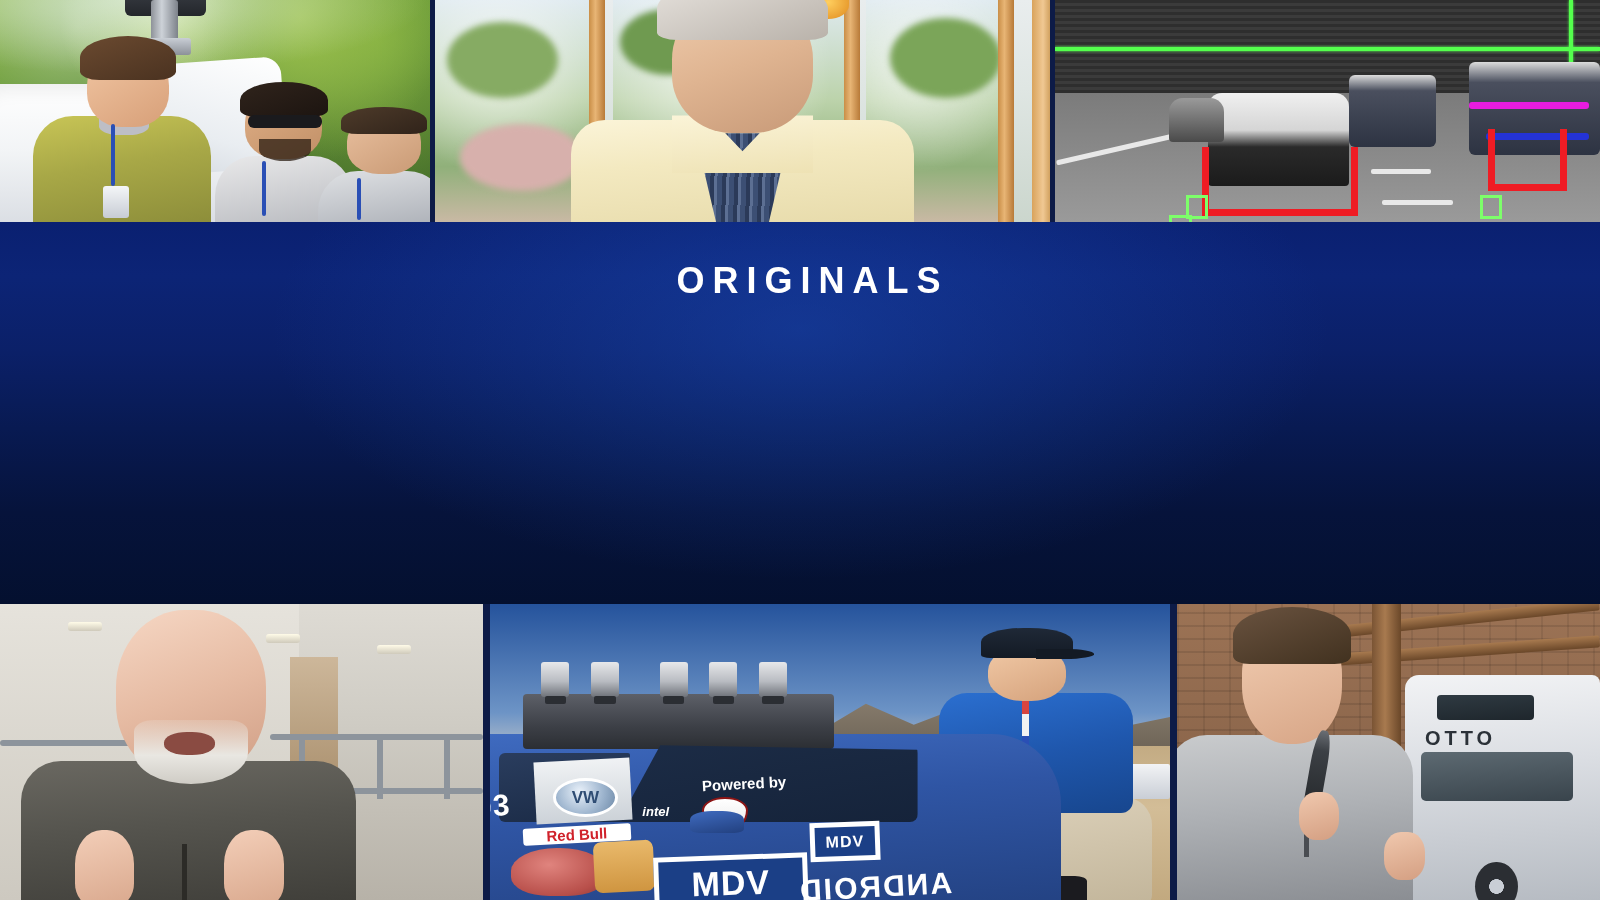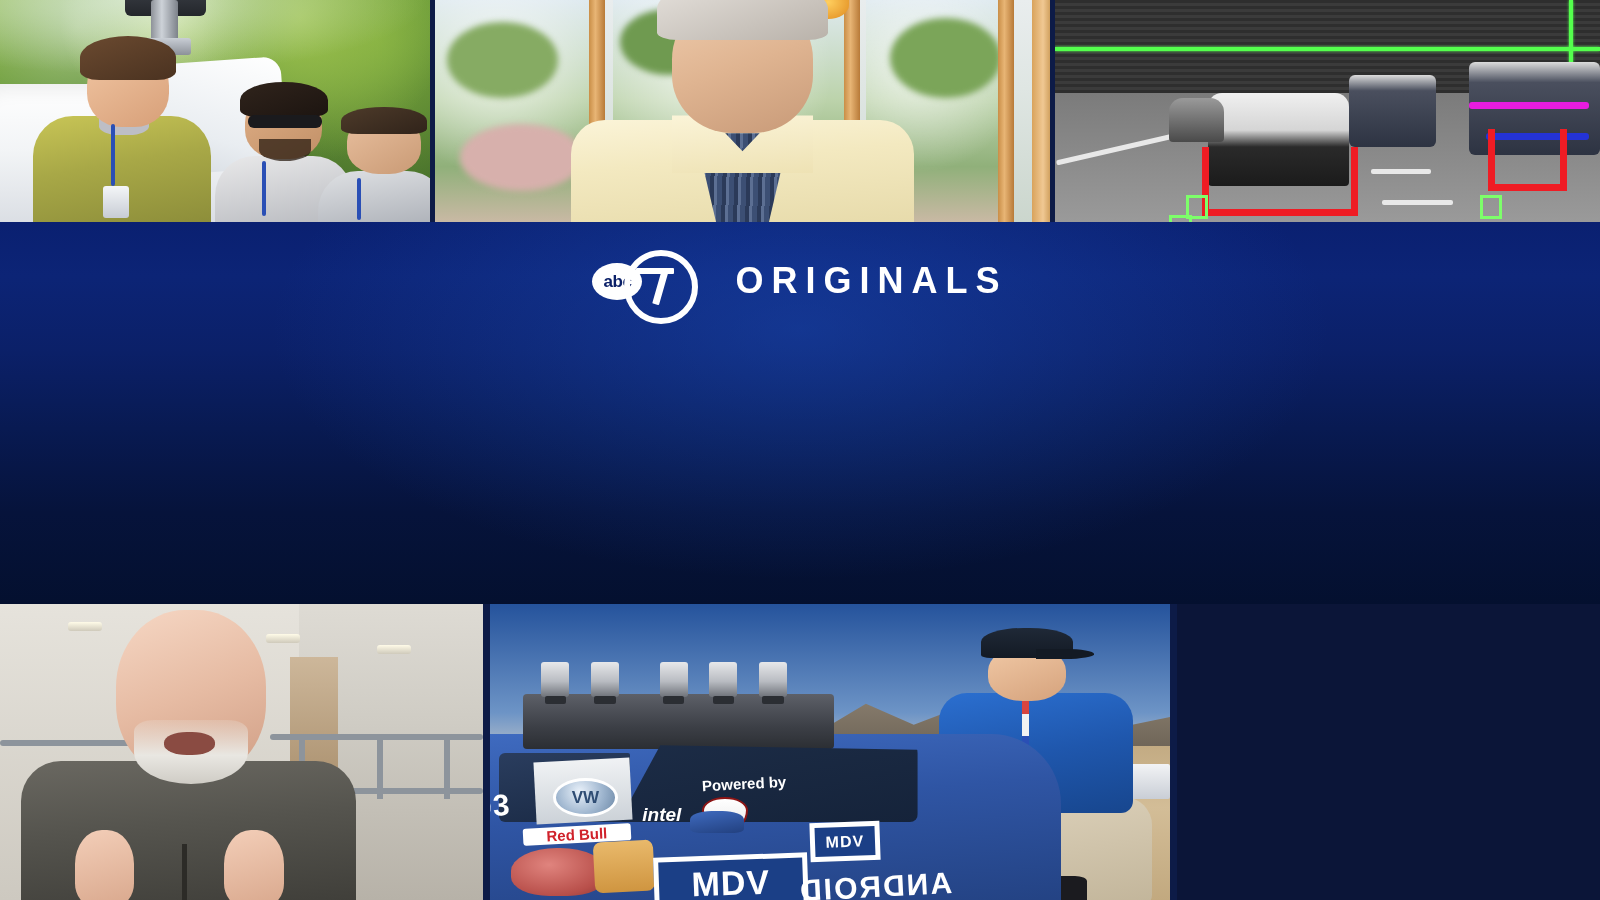--- a/index.html
+++ b/index.html
@@ -342,21 +342,21 @@
     position: absolute; background: #1b3f86; border: 5px solid #ffffff;
     display: flex; align-items: center; justify-content: center;
     transform: rotate(-2deg);
   }
   .bm-mdv span { color: #ffffff; font-weight: bold; font-size: 34px; letter-spacing: 1px; }
   .bm-mdv.small span { font-size: 16px; }
   .bm-android {
     position: absolute; color: #ffffff; font-weight: bold; font-size: 30px; letter-spacing: 2px;
     transform: rotate(-3deg);
   }
-  .bm-intel { position: absolute; color: #ffffff; font-weight: bold; font-style: italic; font-size: 19px; }
+  .bm-intel { position: absolute; color: #ffffff; font-weight: bold; font-style: italic; font-size: 13px; }
   .bm-powered { position: absolute; color: #ffffff; font-weight: bold; font-size: 15px; transform: rotate(-3deg); }
   .bm-mirror {
     position: absolute; width: 9%; height: 12%;
     background: linear-gradient(170deg, #3f6bc0, #22407f); border-radius: 40% 40% 18% 18%;
   }
   .bm-stanford {
     position: absolute; width: 7%; height: 17%;
     background: linear-gradient(180deg, #ffffff, #e8e8e8);
     border-radius: 50% 50% 46% 46% / 38% 38% 62% 62%;
     border: 2px solid #8c1515;
@@ -663,29 +663,20 @@
         <div class="tr-greenbox" style="left:21%; top:97%; width:3%; height:8%;"></div>
         <div class="tr-greenbox" style="right:18%; top:88%; width:3%; height:8%;"></div>
       </div>
     </div>
   </div>
 
   <div class="banner">
     <div class="banner-glow"></div>
 
     <div class="logo-row">
-      <div class="abc-mark">
-        <div class="abc-circle">
-          <span>abc</span>
-        </div>
-        <div class="seven-ring">
-          <div class="bar"></div>
-          <div class="stroke"></div>
-        </div>
-      </div>
       <div class="originals">ORIGINALS</div>
     </div>
 
   </div>
 
   <div class="photo-row bottom">
 
     <div class="photo" id="photo-bl">
       <div class="inner">
         <div class="bl-wall"></div>
@@ -759,14 +750,40 @@
           <div class="bm-mdv small" style="left:58%; top:48%; width:10%; height:16%;">
             <span>MDV</span>
           </div>
           <div class="bm-decal bm-android" style="left:56%; top:74%; transform:scaleX(-1) rotate(3deg);">ANDROID</div>
         </div>
       </div>
     </div>
 
     <div class="gap" style="flex:0 0 7px;"></div>
 
+    <div class="photo" id="photo-br">
+      <div class="inner">
+        <div class="br-brick"></div>
+        <div class="br-rafter" style="left:20%; top:4%; width:80%; transform:rotate(-6deg);"></div>
+        <div class="br-rafter" style="left:34%; top:14%; width:66%; transform:rotate(-4deg);"></div>
+        <div class="br-beam" style="left:46%;"></div>
+
+        <div class="br-truck">
+          <div class="br-truck-topwin"></div>
+          <div class="br-otto">OTTO</div>
+          <div class="br-truck-win"></div>
+          <div class="br-wheel" style="left:36%;"></div>
+        </div>
+
+        <div class="br-person">
+          <div class="br-sweater">
+            <div class="br-zip"></div>
+          </div>
+          <div class="br-head"></div>
+          <div class="br-hair"></div>
+          <div class="br-mic"></div>
+          <div class="br-hand" style="left:48%; top:62%;"></div>
+          <div class="br-hand" style="left:84%; top:76%;"></div>
+        </div>
+      </div>
+    </div>
   </div>
 </div>
 
 </body></html>

